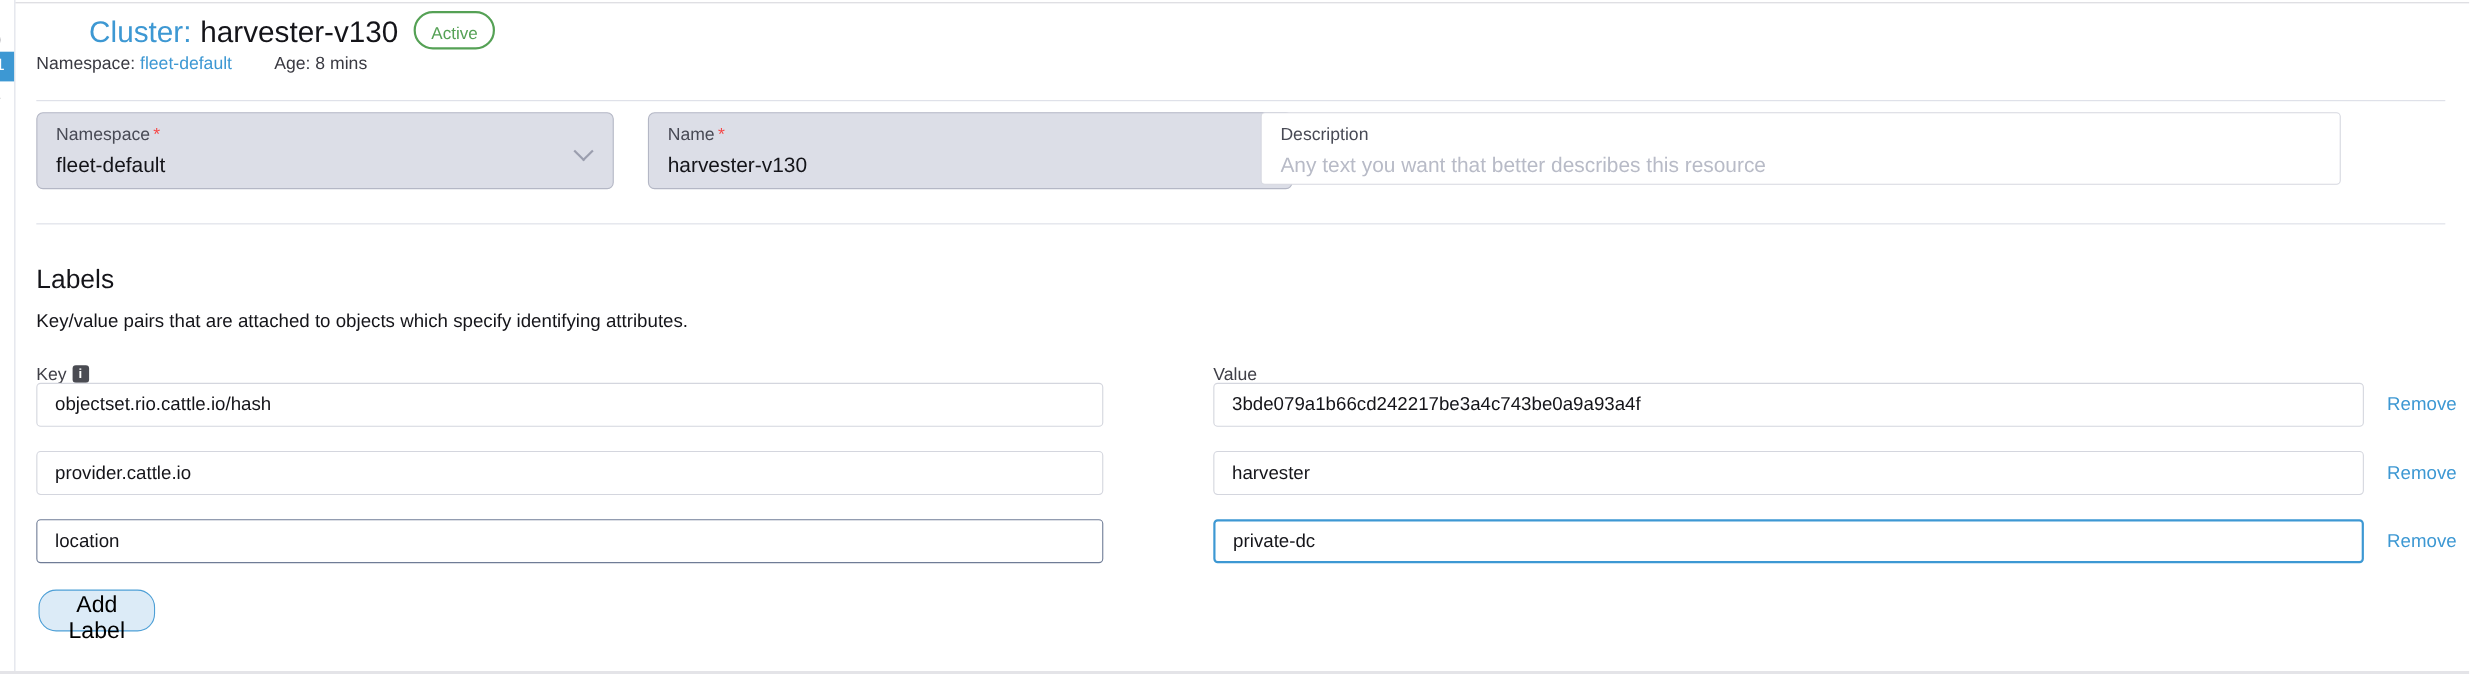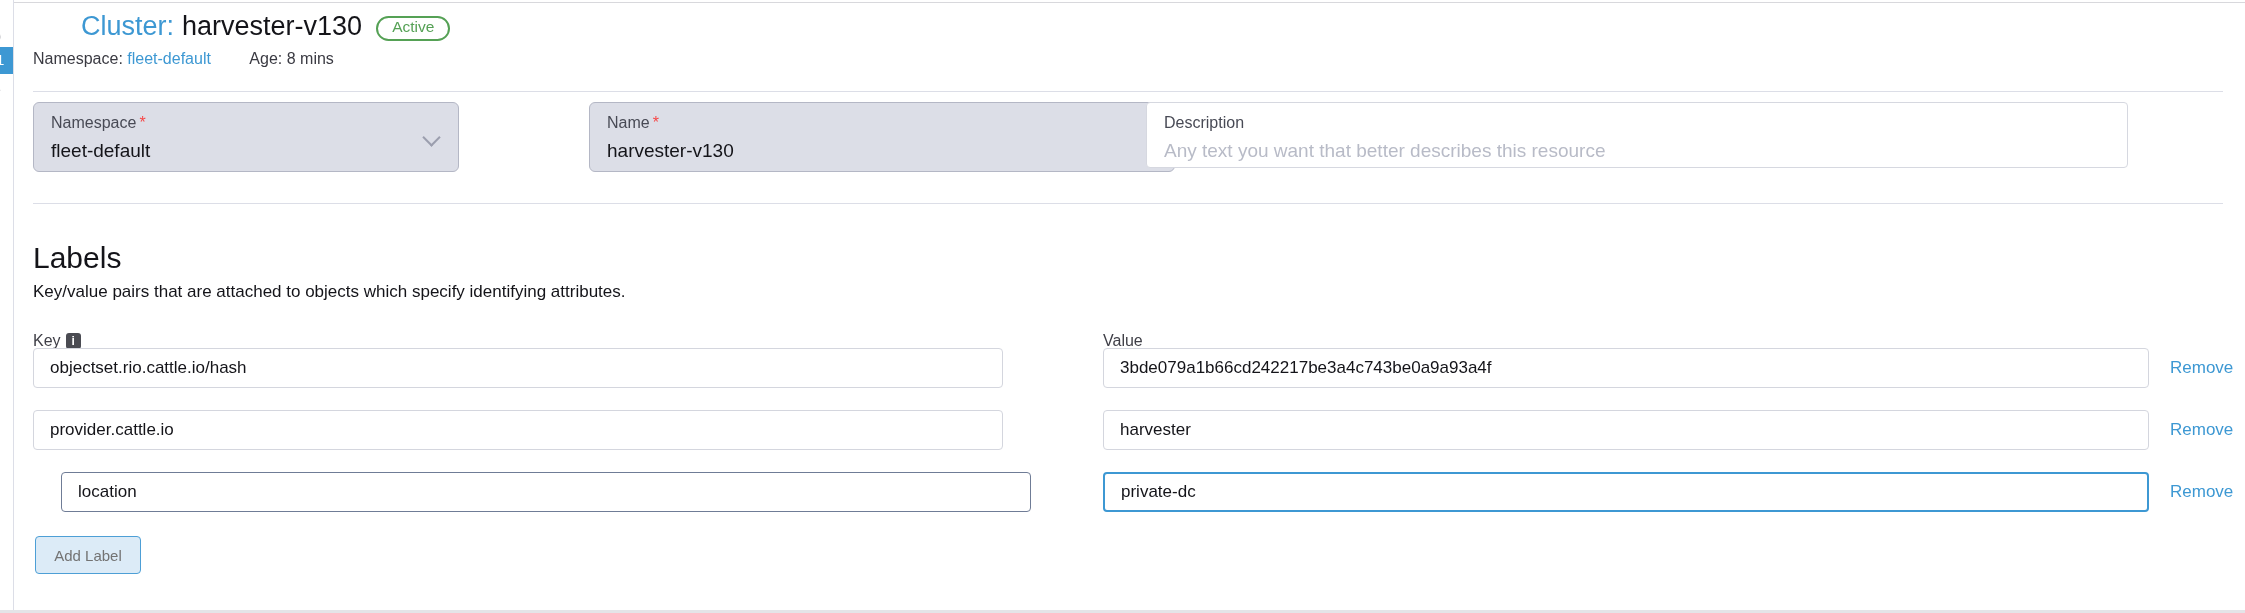--- a/index.html
+++ b/index.html
@@ -35,21 +35,21 @@
   
   .page-title {
     position: absolute; left: 33px; top: 10px;
     font-size: 27px; line-height: 32px; white-space: nowrap;
   }
   .title-prefix { color: #3d98d3; margin-left: 48px; }
   .title-name   { color: #141419; margin-left: 8px; }
   .status-badge {
     display: inline-block; margin-left: 14px; vertical-align: 3px;
     border: 2px solid #55a155; color: #55a155; background: #ffffff;
-    border-radius: 20px; padding: 0 14px 4px;
+    border-radius: 20px; padding: 10px 14px 4px;
     font-size: 15.5px; line-height: 17px;
   }
   .sub-header {
     position: absolute; left: 33px; top: 50px;
     font-size: 16px; color: #3a3a42; white-space: nowrap;
   }
   .sub-header .link { color: #3d98d3; cursor: pointer; }
   .sub-header .age { margin-left: 34px; }
   .divider {
     position: absolute; left: 33px; right: 22px; height: 1px; background: #dcdee7;
@@ -73,21 +73,21 @@
   }
   .field-value::placeholder { color: #b8bbc7; opacity: 1; }
   .chevron-down {
     position: absolute; right: 20px; top: 28px; width: 11px; height: 11px;
     border-right: 2px solid #9b9eae; border-bottom: 2px solid #9b9eae;
     transform: rotate(45deg);
   }
   
   .labels-heading {
     position: absolute; left: 33px; top: 241px;
-    font-size: 30px; color: #141419;
+    font-size: 24px; color: #141419;
   }
   .labels-desc {
     position: absolute; left: 33px; top: 282px;
     font-size: 17px; color: #141419;
   }
   .col-header {
     position: absolute; top: 332px; font-size: 16px; color: #3f3f47;
   }
   .info-icon {
     display: inline-block; width: 15px; height: 16px; margin-left: 5px;
@@ -99,33 +99,33 @@
     position: absolute; height: 40px; box-sizing: border-box;
     border: 1px solid #d4d6de; border-radius: 4px; background: #ffffff;
     font-size: 17px; color: #141419; padding: 0 16px;
     font-family: "Liberation Sans", sans-serif; outline: none;
   }
   .kv-key   { left: 33px;  width: 970px; }
   .kv-value { left: 1103px; width: 1046px; }
   .row-0 { top: 348px; }
   .row-1 { top: 410px; }
   .row-2 { top: 472px; }
-  .kv-key.active  { border-color: #6f7c96; margin-left: 28px; }
+  .kv-key.active  { border-color: #6f7c96; }
   .kv-value.focused { border: 2px solid #3d98d3; }
   .remove-link {
     position: absolute; left: 2170px; font-size: 17px; color: #3d98d3;
     cursor: pointer; text-decoration: none;
   }
   .remove-0 { top: 358px; }
   .remove-1 { top: 420px; }
   .remove-2 { top: 482px; }
   .add-label-btn {
     position: absolute; left: 35px; top: 536px; width: 106px; height: 38px;
-    background: #dcebf7; border: 1px solid #4d9fd6; border-radius: 4px;
-    color: #737373; font-size: 15px; font-family: "Liberation Sans", sans-serif;
+    background: #dcebf7; border: 1px solid #4d9fd6; border-radius: 16px;
+    color: #000000; font-size: 21px; font-family: "Liberation Sans", sans-serif;
     cursor: pointer;
   }
   .footer-edge {
     position: absolute; left: 0; right: 0; bottom: 0; height: 3px; background: #e4e4e8;
   }
 </style>
 </head>
 <body>
 
 <div class="app">
@@ -145,21 +145,21 @@
   </div>
 
   <div class="sub-header">
     <span>Namespace:</span>
     <span class="link">fleet-default</span>
     <span class="age">Age: 8 mins</span>
   </div>
 
   <div class="divider" style="top:91px"></div>
 
-  <div class="field-box field-grey" style="left:33px; width:426px">
+  <div class="field-box field-grey" style="left:33px; width:525px">
     <div class="field-label">
       <span>Namespace</span><span class="req">*</span>
     </div>
     <input class="field-value" readonly="" value="fleet-default" style="">
     <div class="chevron-down"></div>
   </div>
 
   <div class="field-box field-grey" style="left:589px; width:586px">
     <div class="field-label">
       <span>Name</span><span class="req">*</span>

